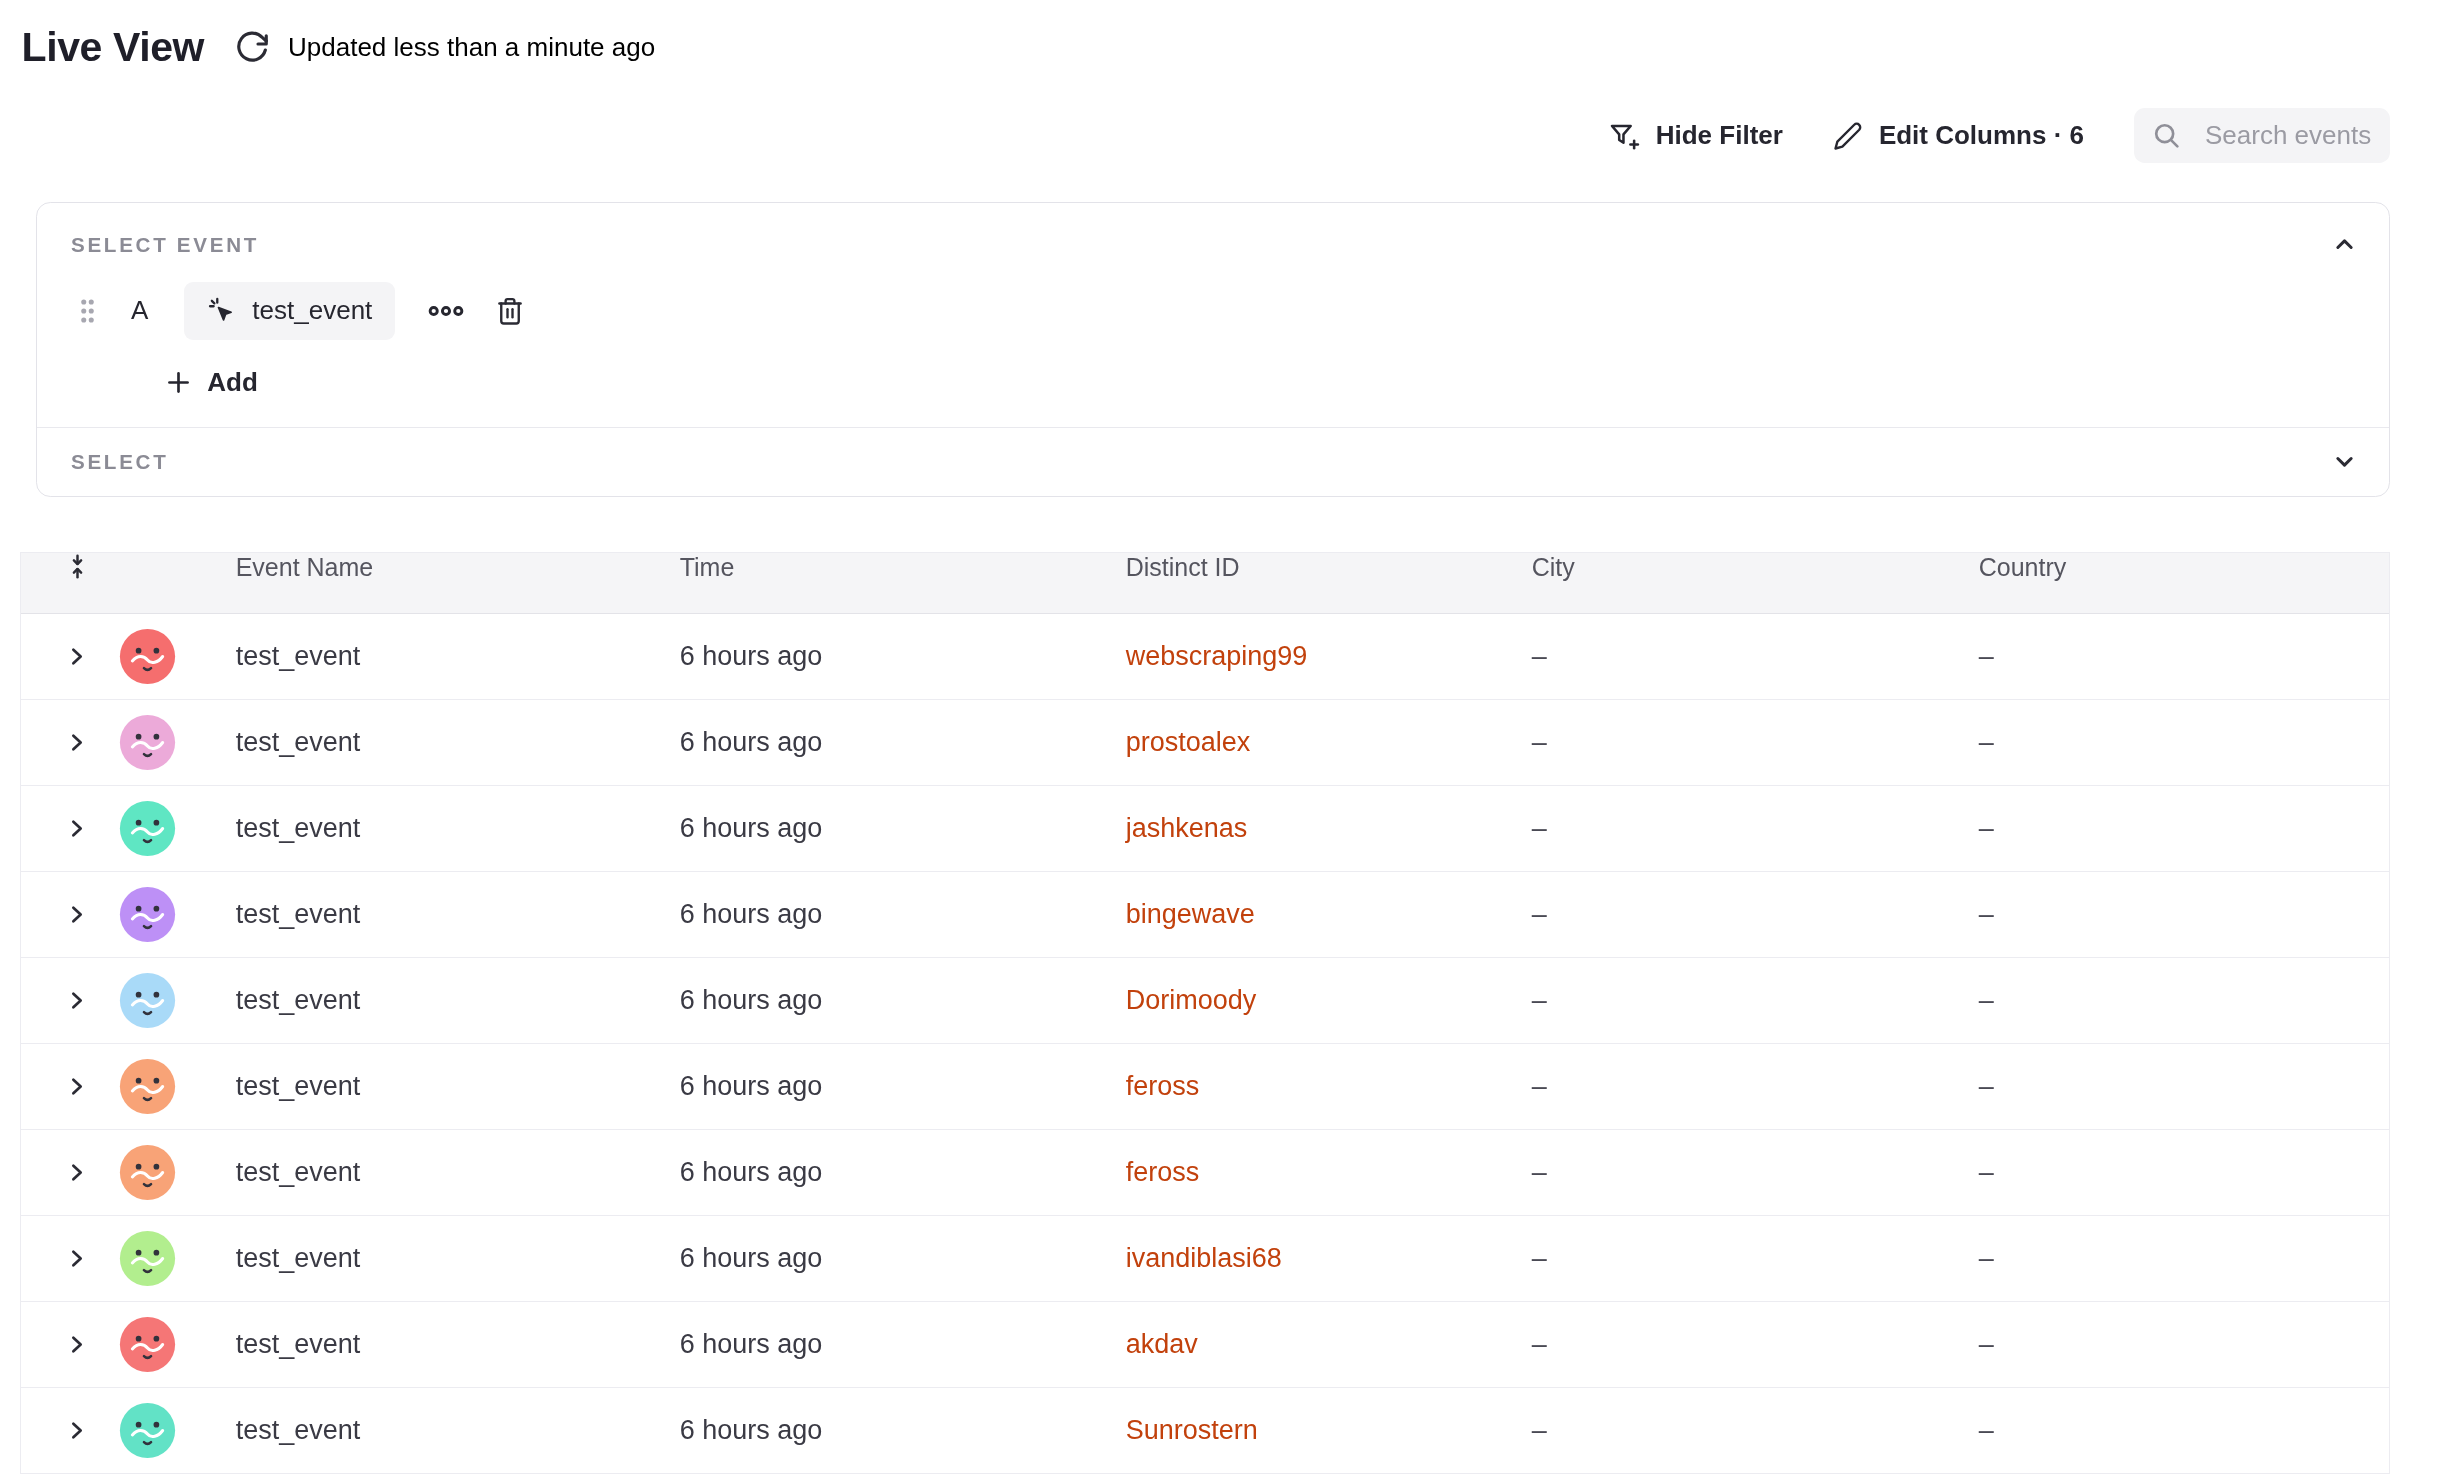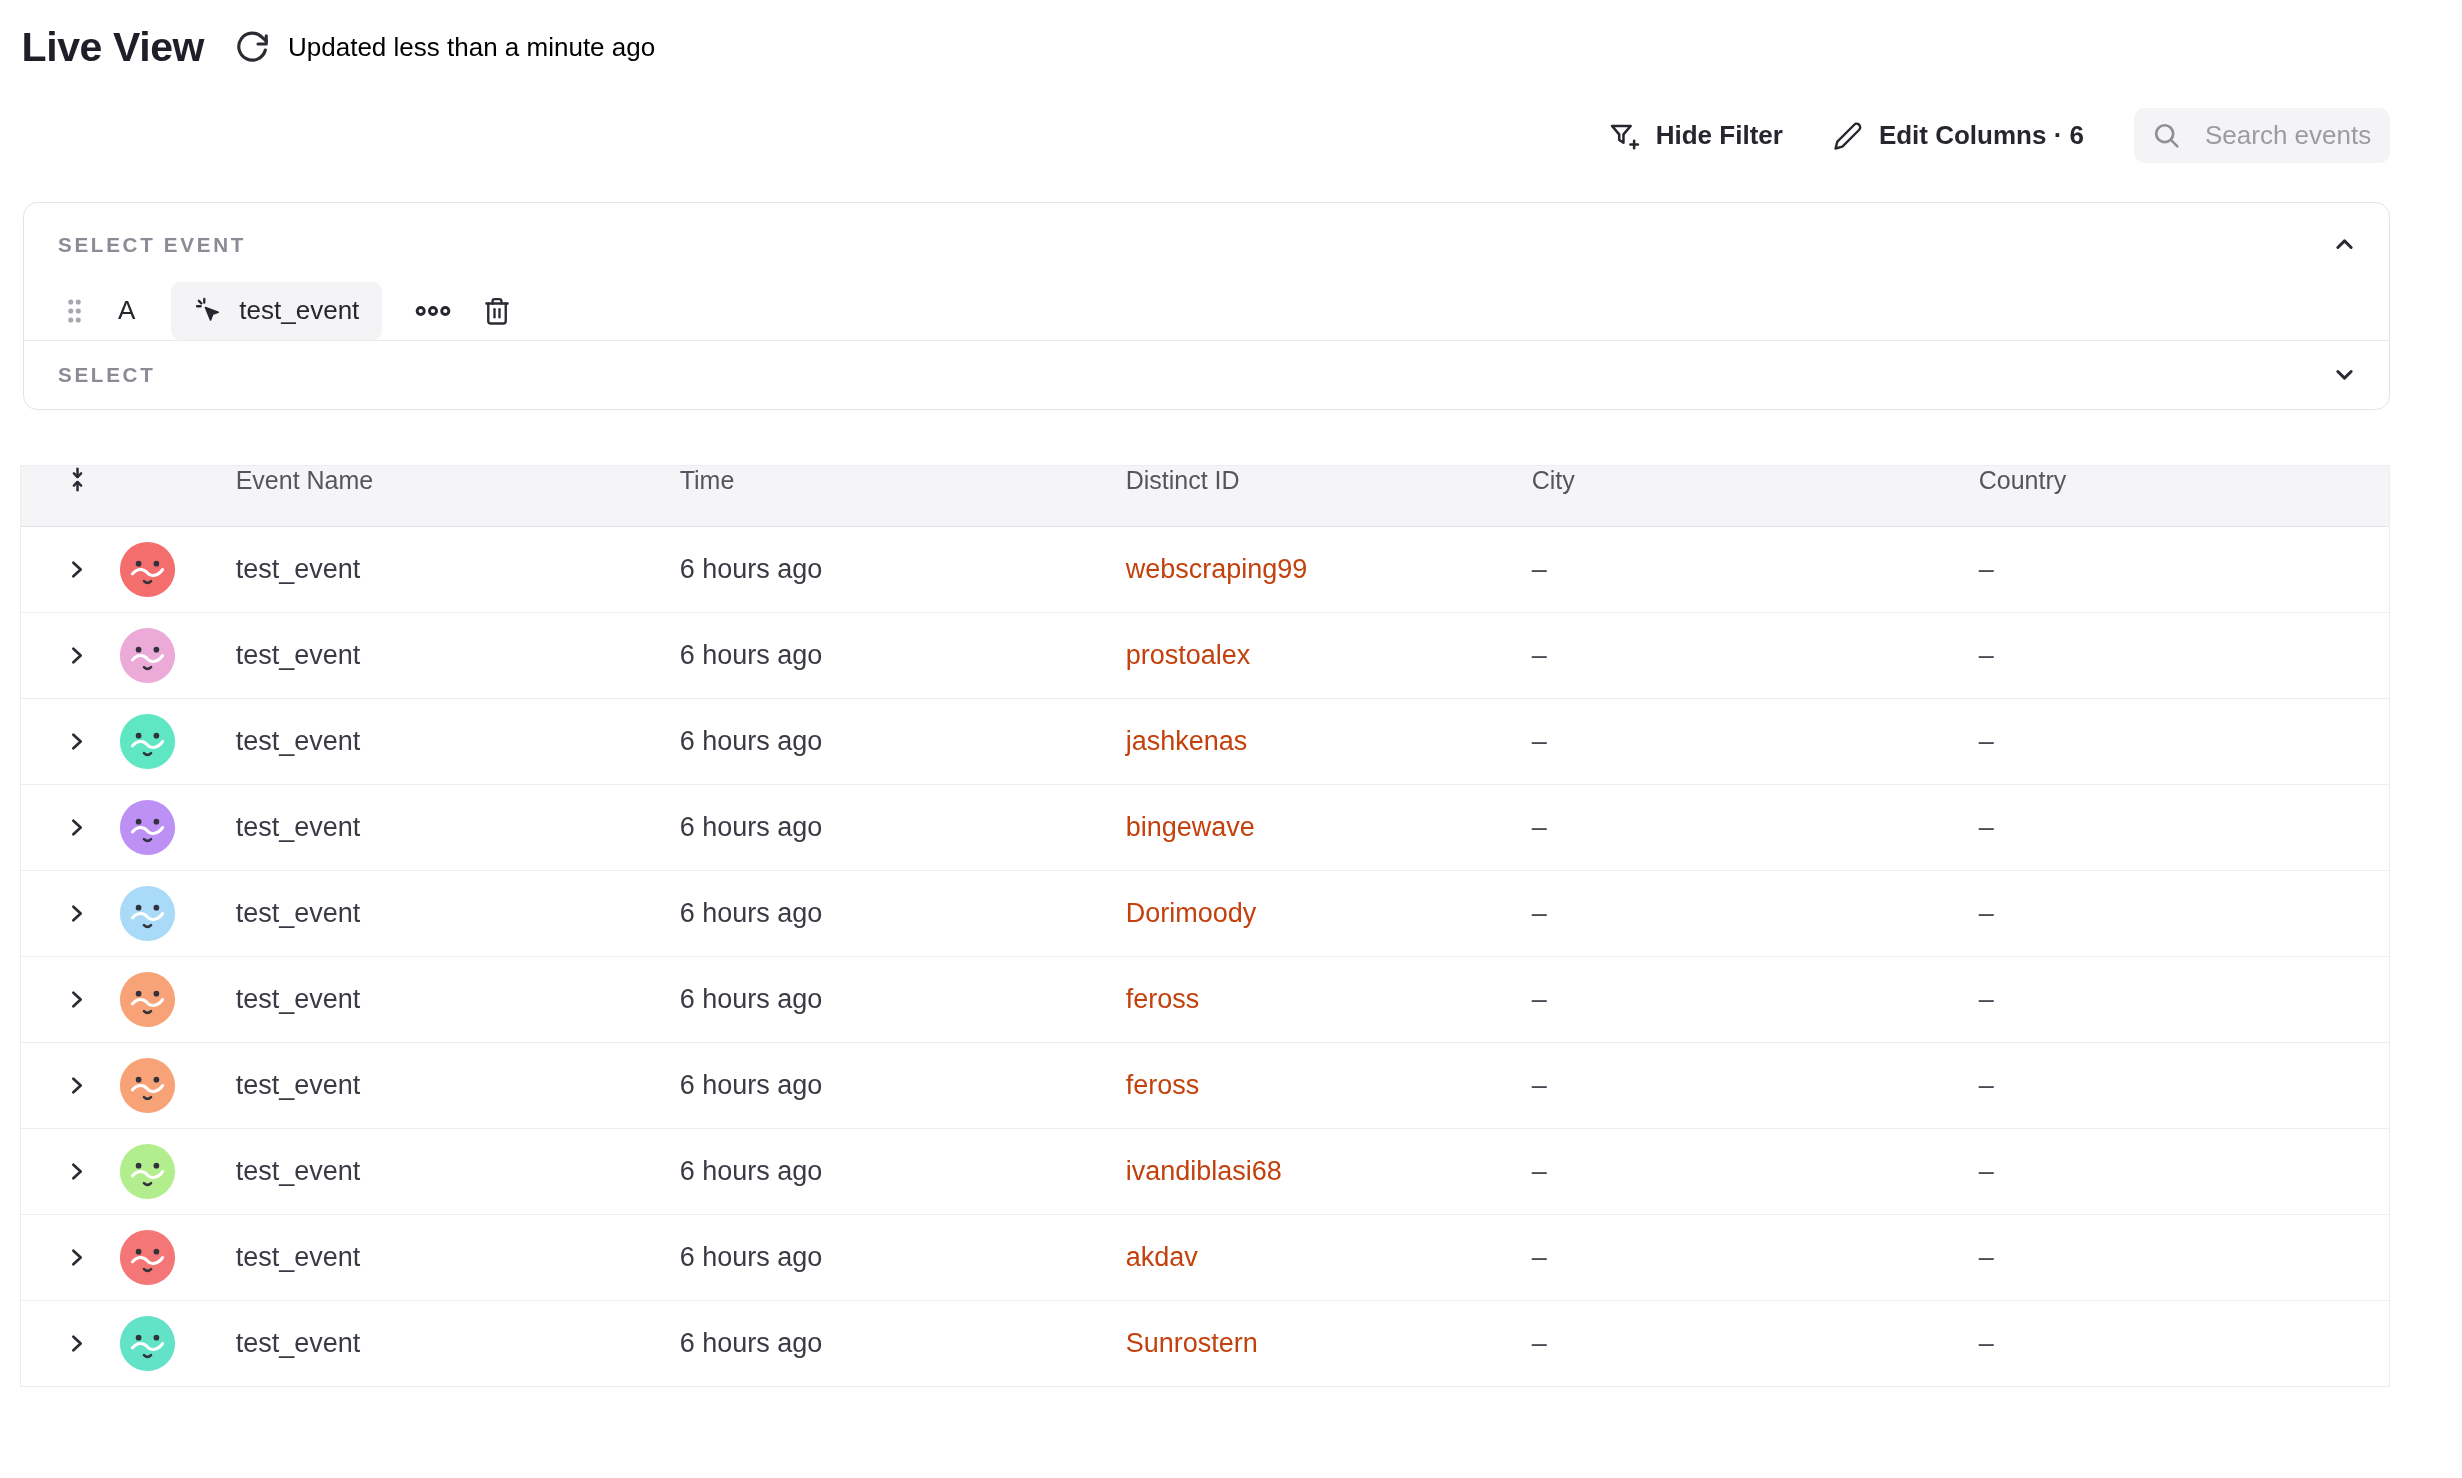--- a/index.html
+++ b/index.html
@@ -45,21 +45,21 @@
     background: #f4f4f6; border-radius: 10.7px;
   }
   .search-box input {
     border: none; outline: none; background: transparent;
     font-family: inherit; font-size: 26px; color: #3a3a44; width: 100%;
   }
   .search-box input::placeholder { color: #9b9ba3; }
 
   
   .query-panel {
-    margin: 38px 72px 0 23px;
+    margin: 38px 72px 0 36px;
     border: 0.9px solid #e3e3e9; border-radius: 14.3px;
     background: #fff;
   }
   .section-head {
     display: flex; justify-content: space-between; align-items: center;
     padding: 27px 30px 0 34px;
   }
   .section-label {
     font-size: 20.6px; font-weight: 700; letter-spacing: 2.7px; color: #8b8b95;
   }
@@ -214,20 +214,31 @@
             <svg width="30" height="30" viewBox="0 0 24 24" fill="none" stroke="currentColor" stroke-width="1.9" stroke-linecap="round" stroke-linejoin="round">
               <path d="M3.5 6h17"></path>
               <path d="M19 6v14a2 2 0 0 1-2 2H7a2 2 0 0 1-2-2V6"></path>
               <path d="M8.5 6V4a1.5 1.5 0 0 1 1.5-1.5h4A1.5 1.5 0 0 1 15.5 4v2"></path>
               <line x1="10" y1="10.5" x2="10" y2="17"></line>
               <line x1="14" y1="10.5" x2="14" y2="17"></line>
             </svg>
           </span>
         </button>
       </div>
+      <div class="add-row">
+        <button class="add-btn">
+          <span style="display:inline-flex">
+            <svg width="29" height="29" viewBox="0 0 24 24" fill="none" stroke="currentColor" stroke-width="2.2" stroke-linecap="round">
+              <line x1="12" y1="4.5" x2="12" y2="19.5"></line>
+              <line x1="4.5" y1="12" x2="19.5" y2="12"></line>
+            </svg>
+          </span>
+          <span>Add</span>
+        </button>
+      </div>
     </div>
     <div class="panel-divider"></div>
     <div class="filters-row">
       <span class="section-label">SELECT</span>
       <button class="icon-btn">
         <span style="display:inline-flex">
           <svg width="29" height="29" viewBox="0 0 24 24" fill="none" stroke="currentColor" stroke-width="2.5" stroke-linecap="round" stroke-linejoin="round">
             <polyline points="6.5 9.5 12 15 17.5 9.5"></polyline>
           </svg>
         </span>

